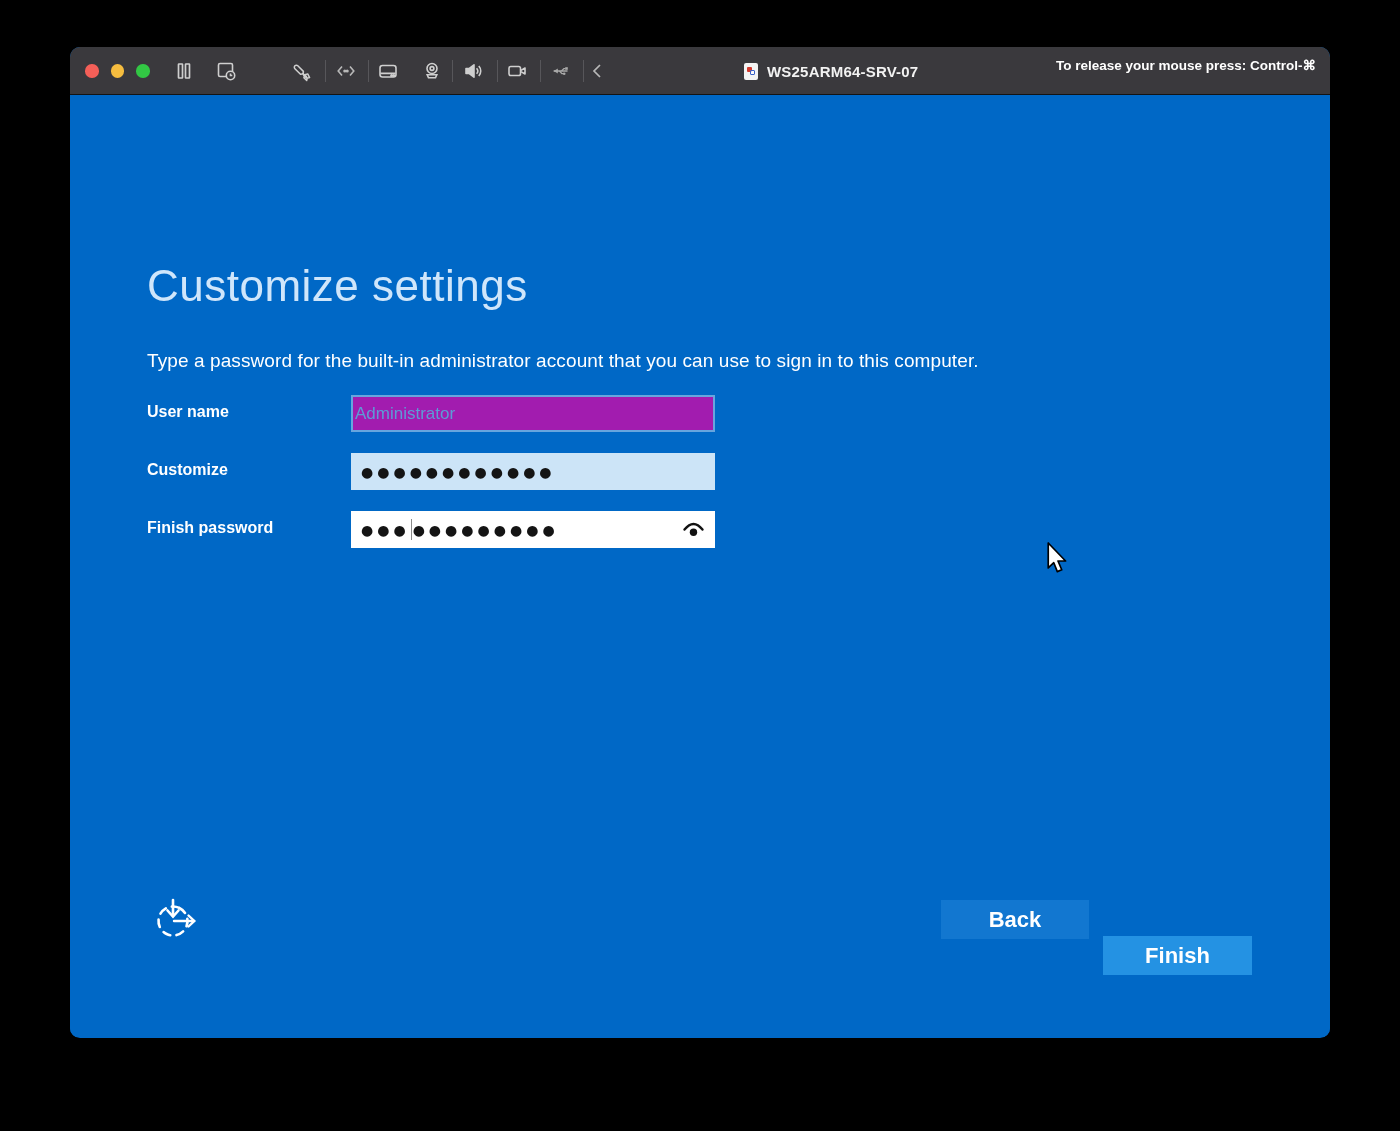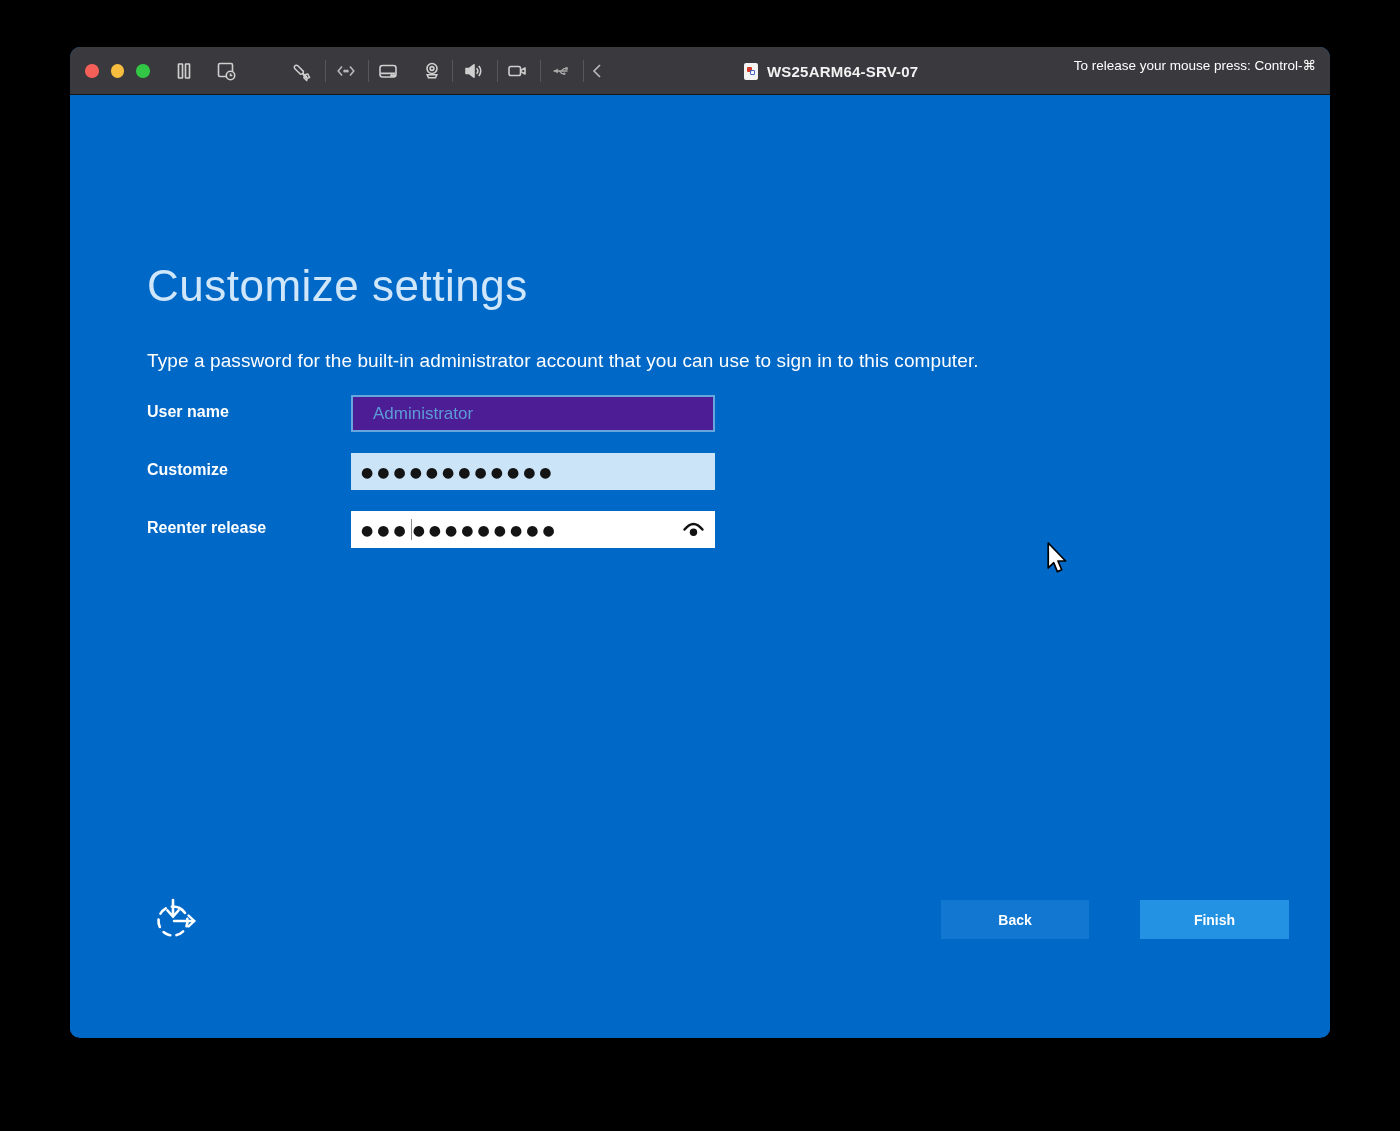--- a/index.html
+++ b/index.html
@@ -23,57 +23,57 @@
   .tb-icon { position:absolute; top:0; height:48px; display:flex; align-items:center; }
   .tb-sep { position:absolute; top:13px; width:1px; height:22px; background:#57565a; }
 
   .vm-title { position:absolute; left:674px; top:0; height:48px; display:flex;
               align-items:center; gap:9px; color:#f2f2f2; font-size:15px; font-weight:600;
               letter-spacing:.2px; }
   .doc { position:relative; width:14px; height:17px; background:#f4f4f4; border-radius:2px; }
   .doc .sq-red  { position:absolute; left:2.5px; top:4px;  width:5.5px; height:5.5px; background:#d23a2e; border-radius:1px; }
   .doc .sq-blue { position:absolute; left:5.5px; top:7px; width:5.5px; height:5.5px; border:1.5px solid #3a62c9; background:rgba(255,255,255,.7); border-radius:1px; }
   .hint { position:absolute; right:14px; top:0; height:36px; display:flex; align-items:center;
-          color:#ffffff; font-size:13.5px; font-weight:400; }
+          color:#ffffff; font-size:13.5px; font-weight:700; }
 
   
   .screen { position:relative; width:1260px; height:942px; background:#0068c6; }
 
   .heading { position:absolute; left:77px; top:166px; font-size:44px; font-weight:400;
              color:#cfe6fb; letter-spacing:.5px; }
   .desc { position:absolute; left:77px; top:255px; font-size:19px; font-weight:400;
           color:#ffffff; letter-spacing:.1px; }
 
   .flabel { position:absolute; left:77px; font-size:16px; font-weight:700; color:#ffffff; }
   .flabel.l1 { top:308px; } .flabel.l2 { top:366px; } .flabel.l3 { top:424px; }
 
   .fld { position:absolute; left:281px; width:364px; height:37px; }
   .fld.f1 { top:300px; } .fld.f2 { top:358px; } .fld.f3 { top:416px; }
 
-  .user-input { width:100%; height:100%; background:#4c1d95; border:2px solid #67a5de;
+  .user-input { width:100%; height:100%; background:#a21caf; border:2px solid #67a5de;
                 outline:none; font-family:"Liberation Sans",sans-serif; font-size:17px;
-                color:#bcd9f3; padding:0 20px; }
+                color:#bcd9f3; padding:0 2px; }
   .user-input::placeholder { color:#5d9bd6; opacity:1; }
 
   .pw-box { width:100%; height:100%; display:flex; align-items:center; padding:0 10px; }
   .pw-box.filled { background:#cce4f7; }
   .pw-box.white  { background:#ffffff; }
   .dots { font-size:14px; color:#141414; letter-spacing:4px; line-height:1;
           font-family:"DejaVu Sans", sans-serif; white-space:nowrap; }
   .caret { display:inline-block; width:1px; height:21px; background:#8a8a8a; margin:0 1px;
            vertical-align:middle; }
   .eye { margin-left:auto; display:flex; align-items:center; }
 
   .eoa { position:absolute; left:83px; top:801px; width:46px; height:46px; cursor:pointer; }
 
   .btn { position:absolute; top:805px; height:39px; border:none; color:#fff;
-         font-family:"Liberation Sans",sans-serif; font-size:14px; font-weight:700;
+         font-family:"Liberation Sans",sans-serif; font-size:22px; font-weight:700;
          display:flex; align-items:center; justify-content:center; cursor:pointer; }
   .btn.back { left:871px; width:148px; background:#1277d0; }
-  .btn.finish { left:1070px; width:149px; background:#2492e3; }
+  .btn.finish { left:1033px; width:149px; background:#2492e3;margin-top:36px; }
 
   .cursor { position:absolute; left:976px; top:447px; pointer-events:none; }
 </style>
 </head>
 <body>
 
 <div class="stage">
   <div class="window">
 
     <div class="titlebar">
@@ -182,21 +182,21 @@
         <input class="user-input" type="text" readonly="" placeholder="Administrator" style="">
       </div>
 
       <div class="flabel l2">Customize</div>
       <div class="fld f2">
         <div class="pw-box filled">
           <span class="dots">●●●●●●●●●●●●</span>
         </div>
       </div>
 
-      <div class="flabel l3">Reenter release</div>
+      <div class="flabel l3">Finish password</div>
       <div class="fld f3">
         <div class="pw-box white">
           <span class="dots">●●●</span>
             <span class="caret"></span>
             <span class="dots">●●●●●●●●●</span>
           <span class="eye">
             <svg width="23" height="17" viewBox="0 0 23 17">
               <path d="M2.5 8.6 Q11.5 -2.6 20.5 8.6" fill="none" stroke="#111" stroke-width="2.4" stroke-linecap="round"></path>
               <circle cx="11.5" cy="11.2" r="3.7" fill="#111"></circle>
             </svg>

